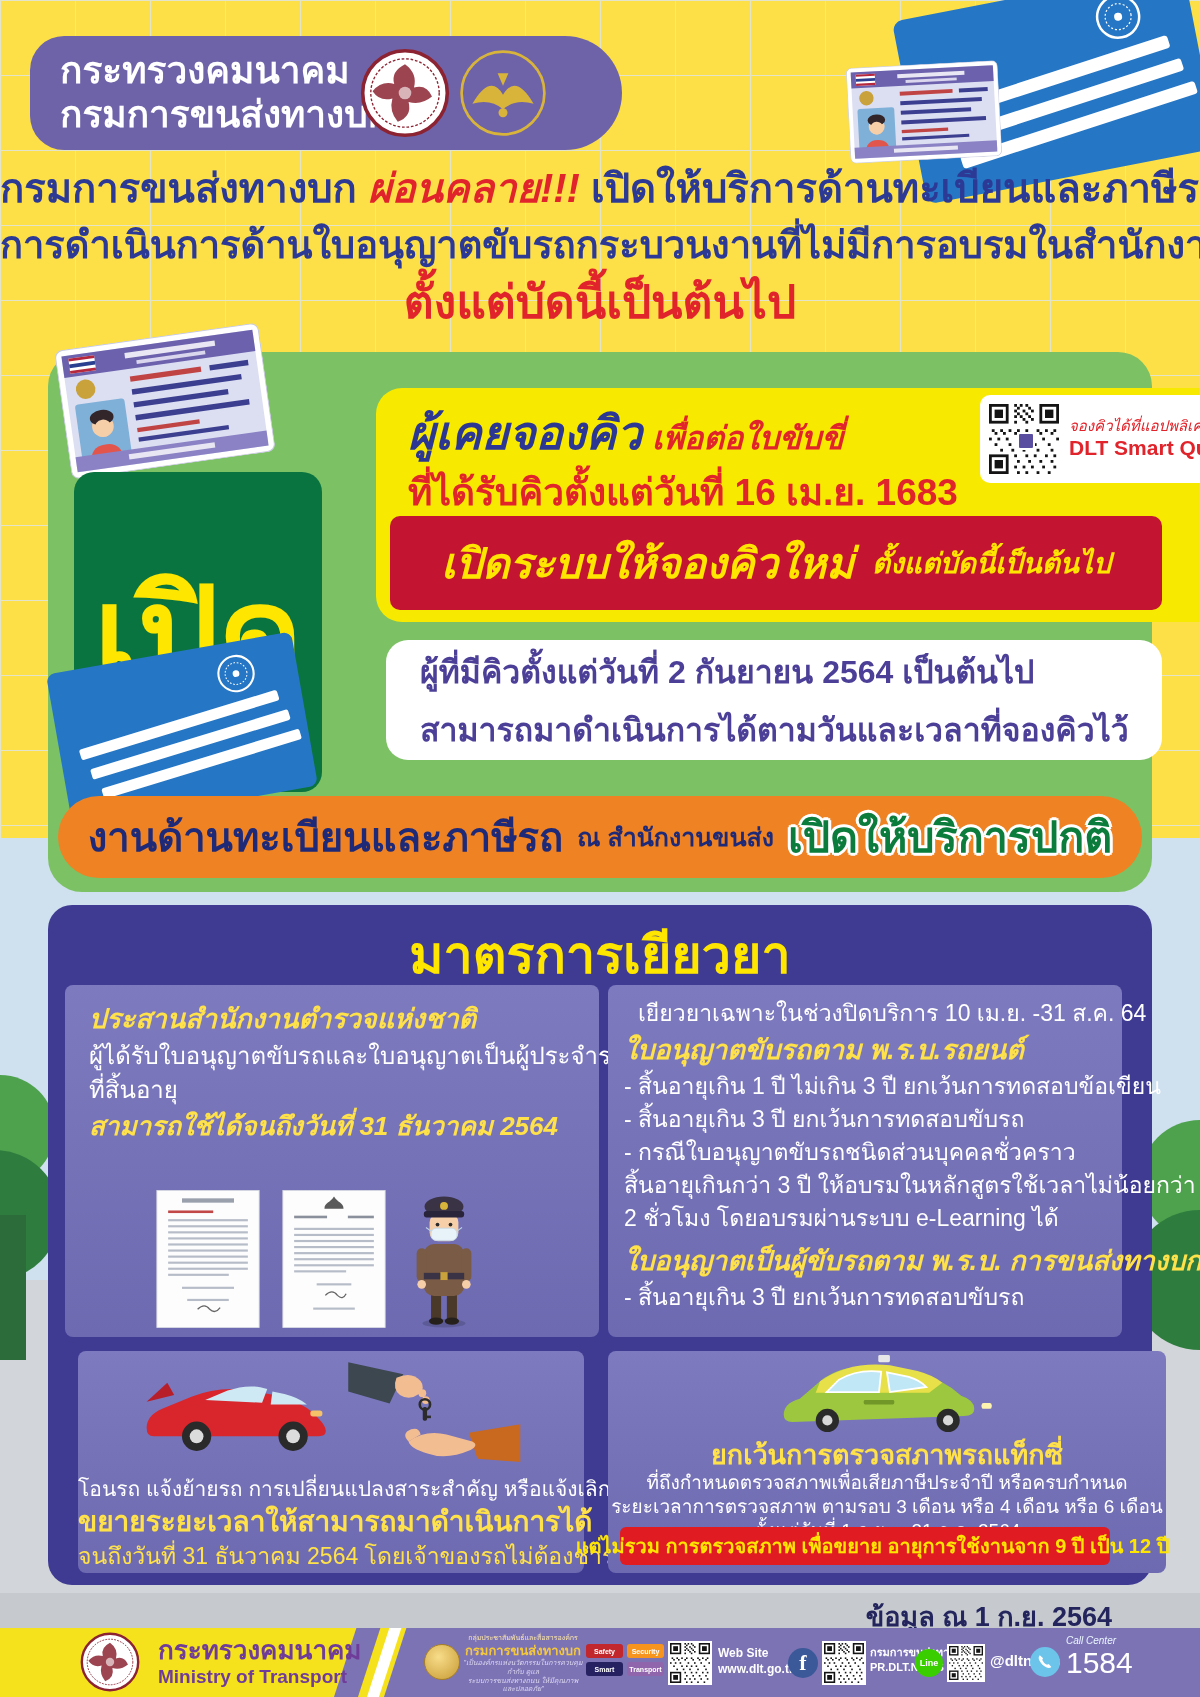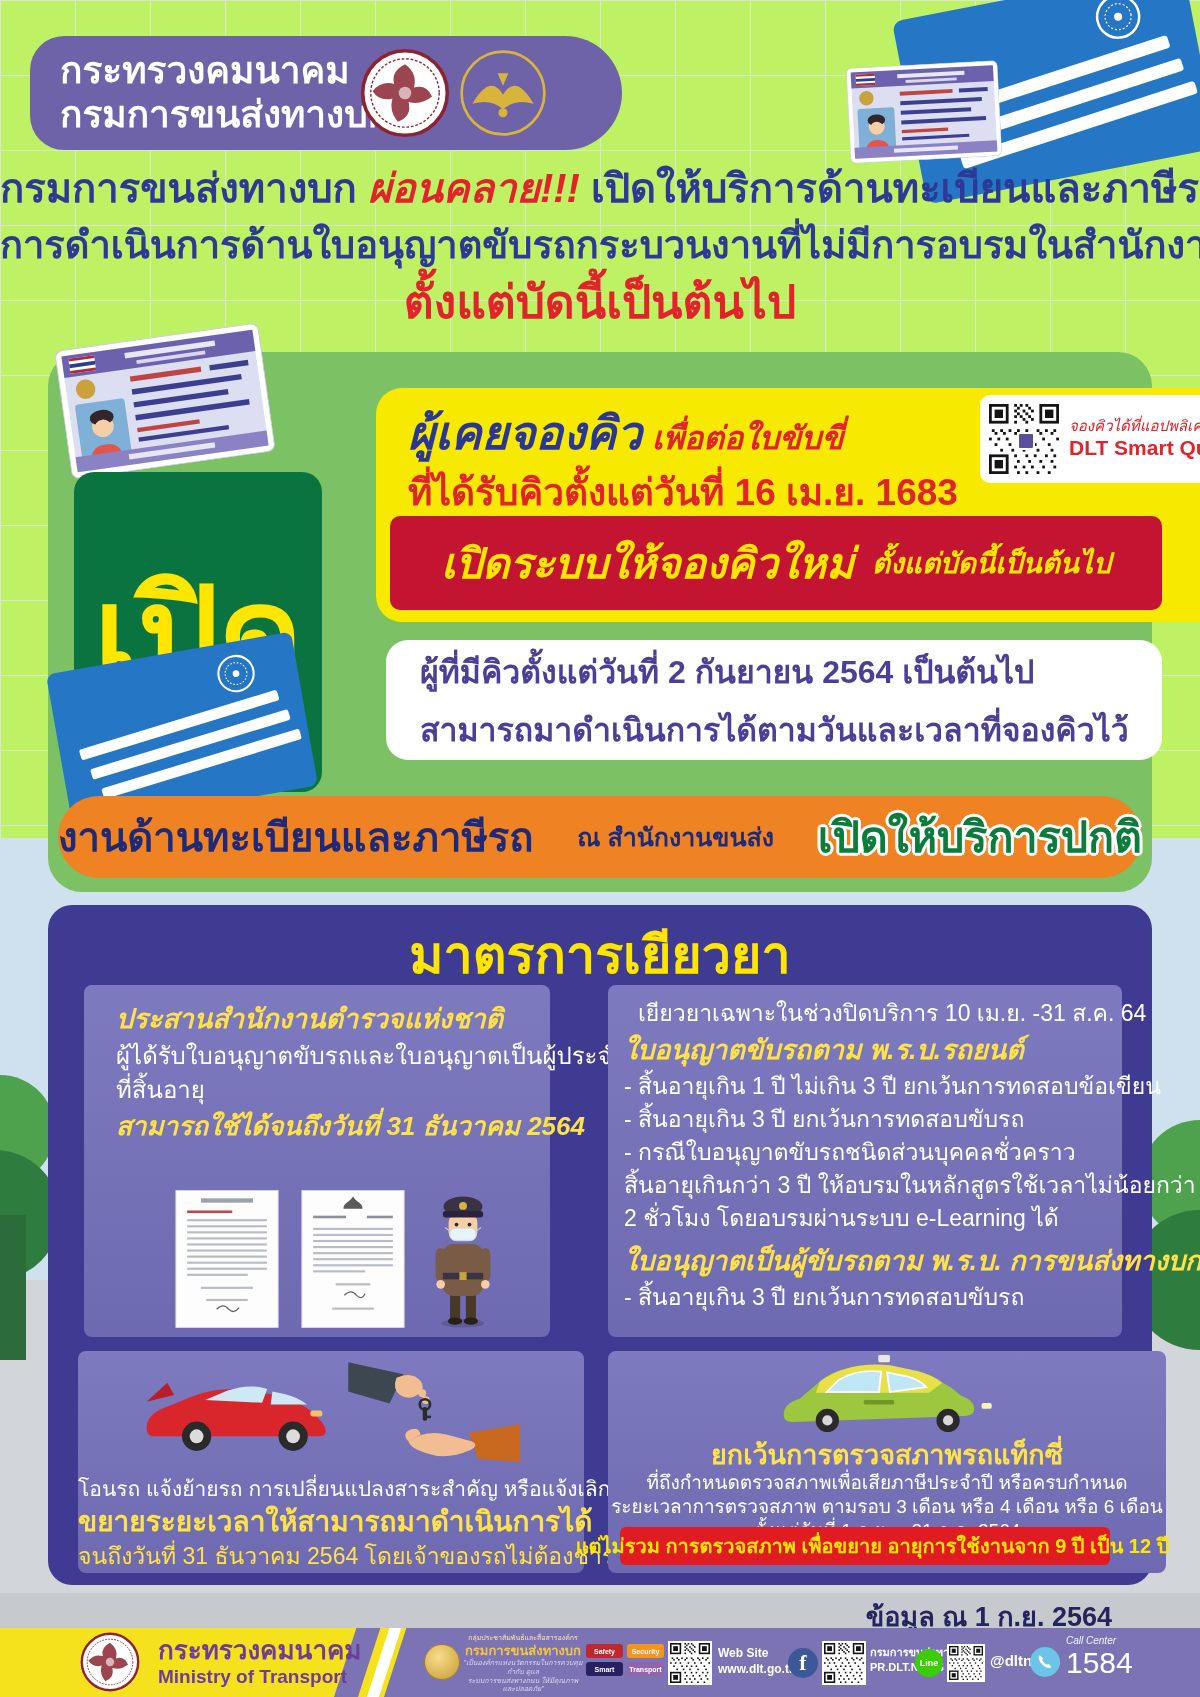--- a/index.html
+++ b/index.html
@@ -1,16 +1,16 @@
 <!DOCTYPE html>
 <html><head>
 <meta charset="utf-8">
 <style>
   html,body{margin:0;padding:0;background:#9aa0aa;}
-  .poster{position:relative;width:1200px;height:1697px;overflow:hidden;background:#bef264;
+  .poster{position:relative;width:1200px;height:1697px;overflow:hidden;background:#fde047;
     font-family:"Liberation Sans","DejaVu Sans",sans-serif;}
   .abs{position:absolute;}
   .nowrap{white-space:nowrap;}
   
   .grid{position:absolute;inset:0;
     background-image:linear-gradient(#dfe5ec 1px,transparent 1px),linear-gradient(90deg,#dfe5ec 1px,transparent 1px);
     background-size:75px 75px;opacity:.8;}
   .bg-band{left:0;width:1200px;top:838px;height:447px;background:#cfe0ef;}
   .road{left:0;width:1200px;top:1280px;height:313px;background:#d2d5d9;}
   .bush{border-radius:50%;}
@@ -41,34 +41,34 @@
   .qr-cap2{color:#e1242b;font-weight:700;font-size:21px;}
   .q-sub{position:absolute;left:32px;top:74px;font-size:37px;font-weight:700;color:#e1242b;white-space:nowrap;}
   .q-redbox{position:absolute;left:14px;top:128px;width:772px;height:94px;background:#c31432;border-radius:10px;
     display:flex;align-items:center;justify-content:center;gap:18px;white-space:nowrap;}
   .q-red-main{color:#ffe600;font-size:42px;font-weight:700;font-style:italic;}
   .q-red-sub{color:#ffe600;font-size:28px;font-weight:700;font-style:italic;}
   .white-box{position:absolute;left:338px;top:288px;width:776px;height:120px;background:#fff;border-radius:22px;
     display:flex;flex-direction:column;justify-content:center;gap:7px;padding-left:34px;box-sizing:border-box;
     color:#4b3f97;font-weight:700;font-size:32px;z-index:2;}
   .orange-banner{position:absolute;left:10px;top:444px;width:1084px;height:82px;background:#ef8223;border-radius:41px;
-    display:flex;align-items:center;justify-content:space-between;gap:14px;white-space:nowrap;z-index:2;}
+    display:flex;align-items:center;justify-content:center;gap:14px;white-space:nowrap;z-index:2;}
   .ob-main{font-size:40px;font-weight:700;color:#1e2a78;}
   .ob-mid{font-size:25px;font-weight:700;color:#1e2a78;}
   .ob-right{font-size:43px;font-weight:700;color:#0c7c3c;
     text-shadow:-2px -2px 0 #fff,2px -2px 0 #fff,-2px 2px 0 #fff,2px 2px 0 #fff,0 3px 0 #fff,0 -3px 0 #fff,3px 0 0 #fff,-3px 0 0 #fff;}
   .tilt-card1{left:848px;top:64px;width:152px;height:96px;transform:rotate(-3deg);z-index:2;}
   .tilt-env1{left:905px;top:-10px;width:300px;height:190px;transform:rotate(-11deg);}
   .tilt-card2{position:absolute;left:14px;top:-16px;width:206px;height:130px;transform:rotate(-8deg);}
   .tilt-env2{position:absolute;left:8px;top:298px;width:252px;height:160px;transform:rotate(-10deg);}
   
   .purple-panel{left:48px;top:905px;width:1104px;height:680px;background:#3f3b93;border-radius:24px;}
   .m-title{position:absolute;left:0;top:8px;width:100%;text-align:center;font-size:52px;font-weight:700;color:#ffe600;}
   .mbox{position:absolute;background:linear-gradient(#7d7abf,#6d6ab1);border-radius:8px;box-sizing:border-box;}
-  .mbox1{left:36px;top:80px;width:466px;height:352px;padding:14px 32px;}
+  .mbox1{left:17px;top:80px;width:534px;height:352px;padding:14px 24px;}
   .mbox2{left:560px;top:80px;width:514px;height:352px;padding:12px 16px;}
   .mbox3{left:30px;top:446px;width:506px;height:222px;text-align:center;}
   .mbox4{left:560px;top:446px;width:558px;height:222px;text-align:center;}
   .y-head{color:#ffe14a;font-style:italic;font-weight:700;font-size:27px;line-height:40px;white-space:nowrap;}
   .w-line{color:#fff;font-size:24px;line-height:34px;white-space:nowrap;}
   .w-line2{color:#fff;font-size:23px;line-height:33px;white-space:nowrap;}
   .y-head2{color:#ffe14a;font-style:italic;font-weight:700;font-size:26px;line-height:38px;white-space:nowrap;}
   .illus-row{position:absolute;left:20px;bottom:8px;width:466px;height:146px;display:flex;align-items:flex-end;justify-content:center;gap:22px;}
   .b3-body{color:#fff;font-size:21px;line-height:28px;margin-top:2px;}
   .b3-head{color:#ffe14a;font-weight:700;font-size:28px;line-height:34px;margin-top:2px;}

